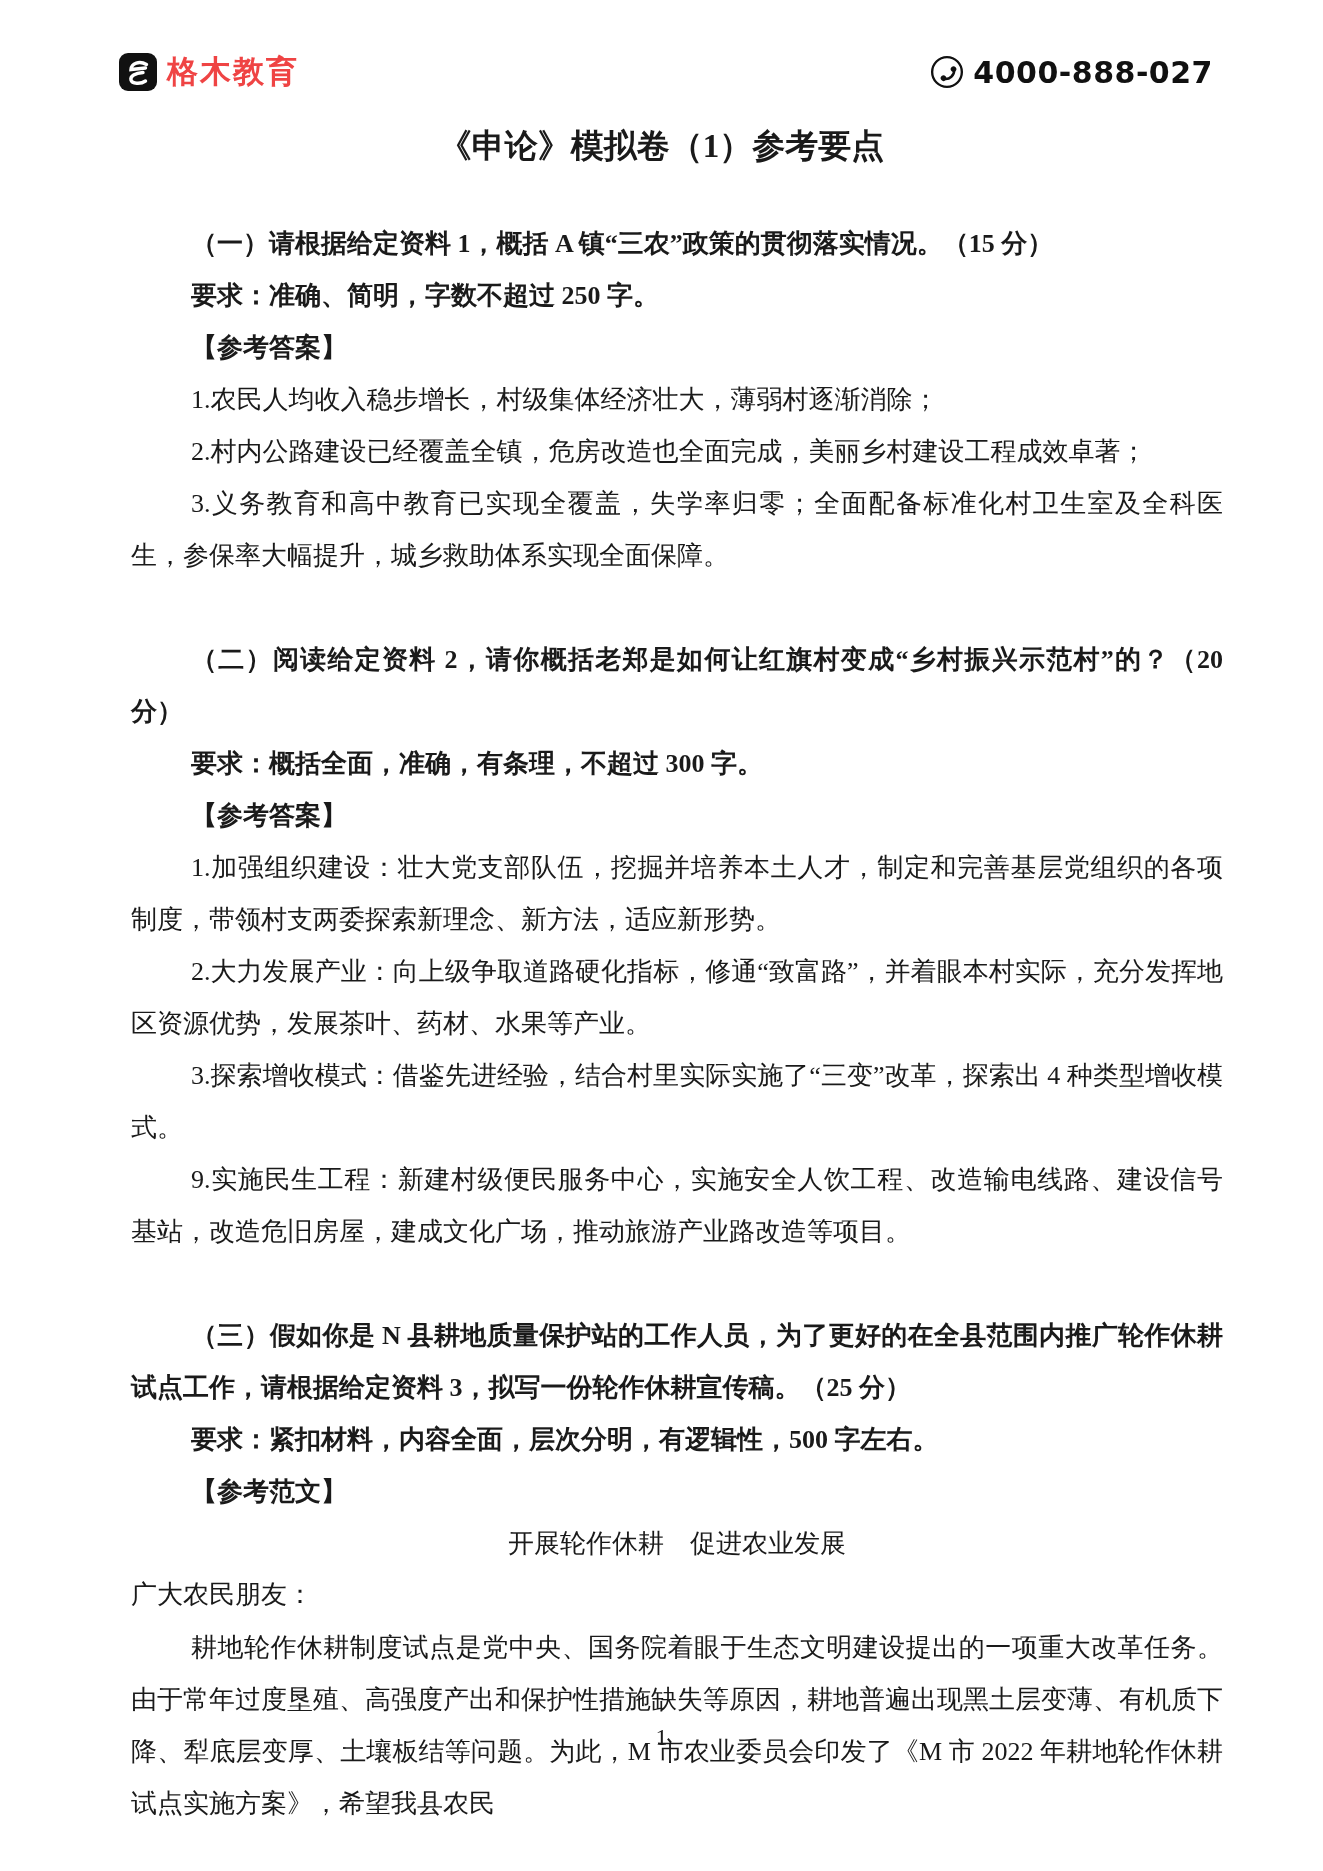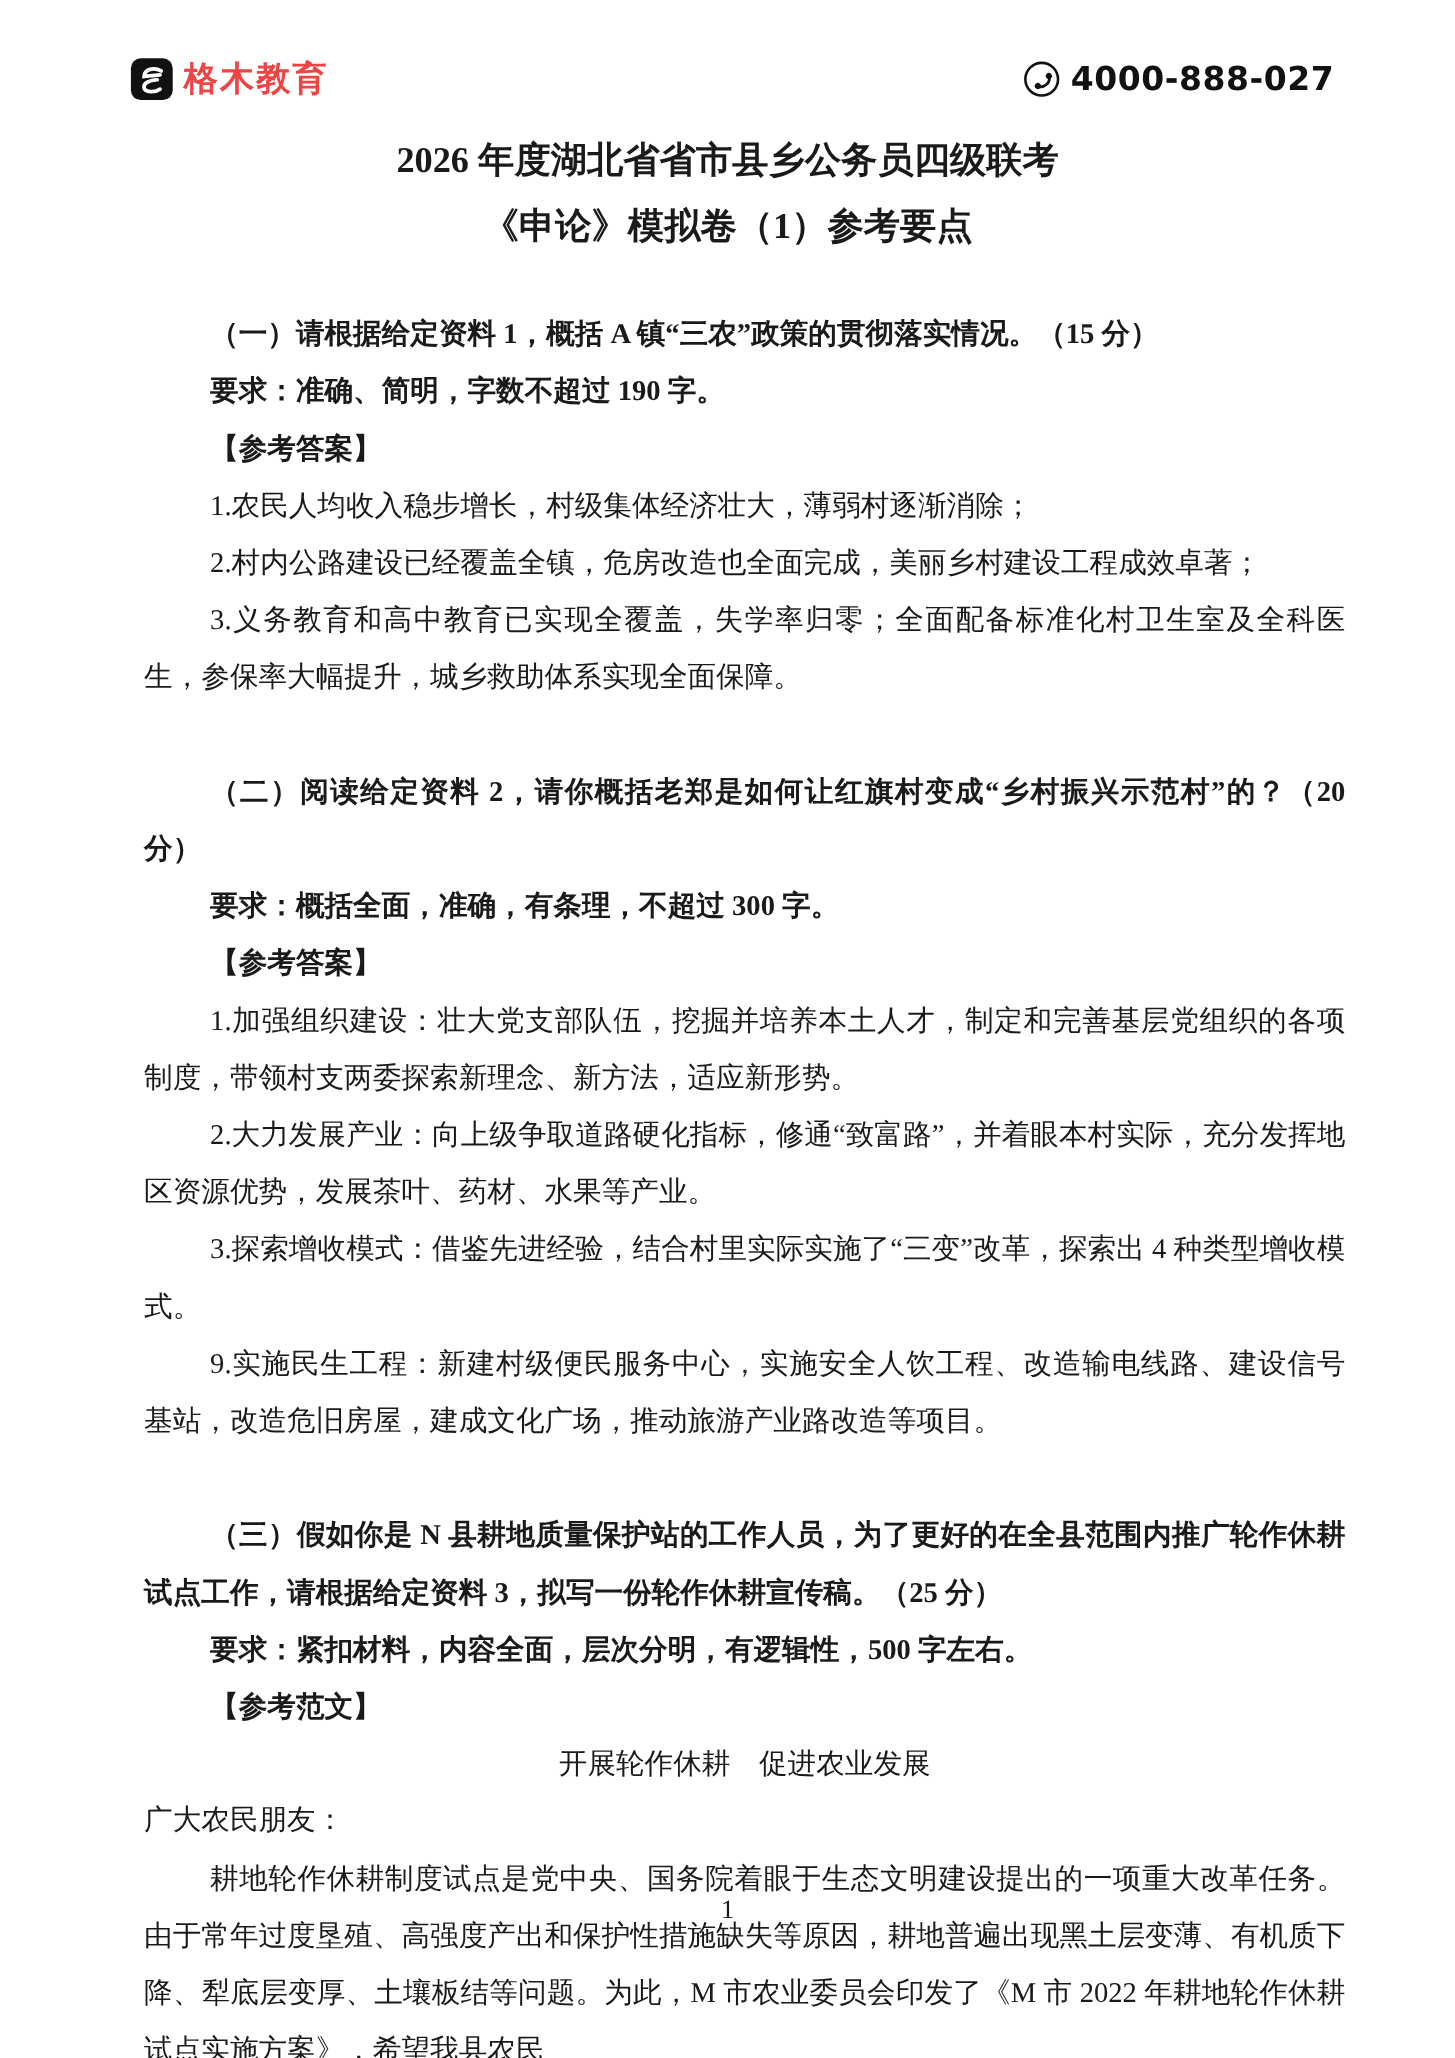--- a/index.html
+++ b/index.html
@@ -77,29 +77,28 @@
             <circle cx="12.5" cy="22.5" r="3.1" fill="#111"></circle>
             <circle cx="27.5" cy="22.5" r="3.1" fill="#111"></circle>
           </g>
         </svg>
       </span>
       <span class="phone-num">4000-888-027</span>
     </div>
   </div>
 
   <div class="titles">
-    <p class="t-line">2026 年度湖北省省市县乡公务员四级联考</p>
     <p class="t-line">《申论》模拟卷（1）参考要点</p>
   </div>
 
   <div class="content">
 
     <div class="section">
       <p class="para indent bold">（一）请根据给定资料 1，概括 A 镇“三农”政策的贯彻落实情况。（15 分）</p>
-      <p class="para indent bold">要求：准确、简明，字数不超过 190 字。</p>
+      <p class="para indent bold">要求：准确、简明，字数不超过 250 字。</p>
       <p class="para indent bold">【参考答案】</p>
       <p class="para indent">1.农民人均收入稳步增长，村级集体经济壮大，薄弱村逐渐消除；</p>
       <p class="para indent">2.村内公路建设已经覆盖全镇，危房改造也全面完成，美丽乡村建设工程成效卓著；</p>
       <p class="para indent">3.义务教育和高中教育已实现全覆盖，失学率归零；全面配备标准化村卫生室及全科医生，参保率大幅提升，城乡救助体系实现全面保障。</p>
     </div>
 
     <div class="section">
       <p class="para indent bold">（二）阅读给定资料 2，请你概括老郑是如何让红旗村变成“乡村振兴示范村”的？（20 分）</p>
       <p class="para indent bold">要求：概括全面，准确，有条理，不超过 300 字。</p>
       <p class="para indent bold">【参考答案】</p>

